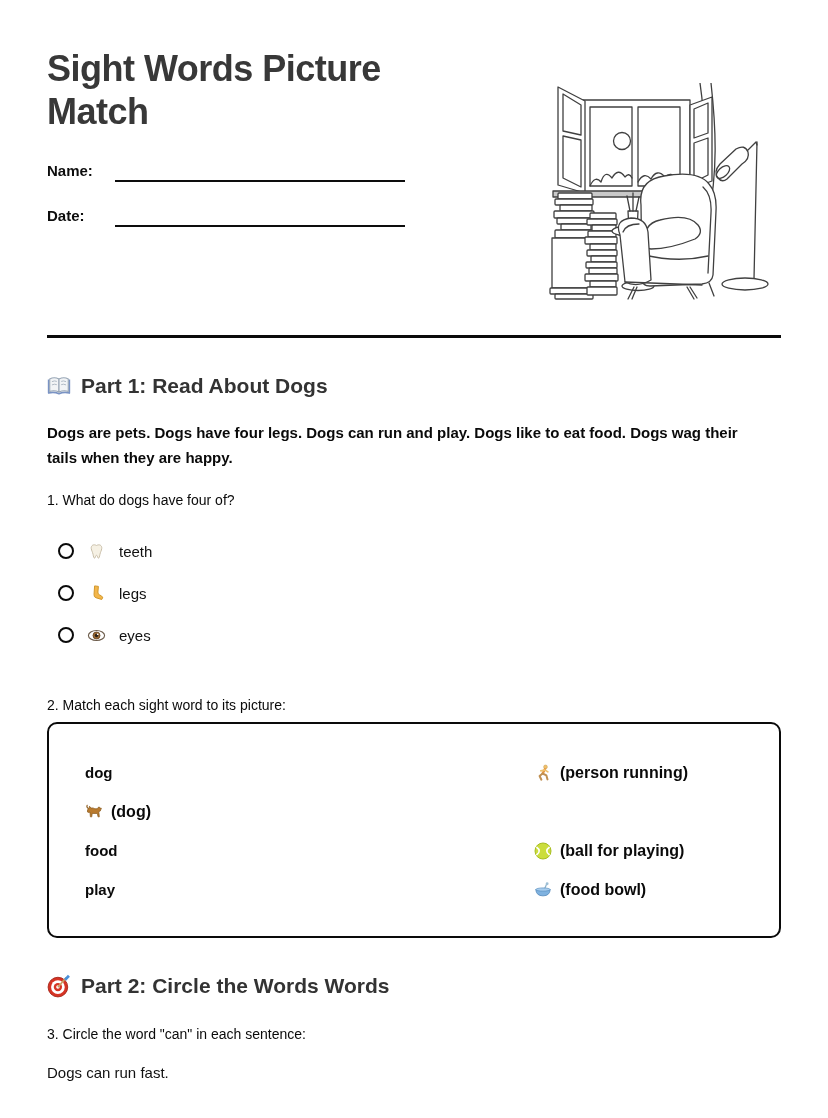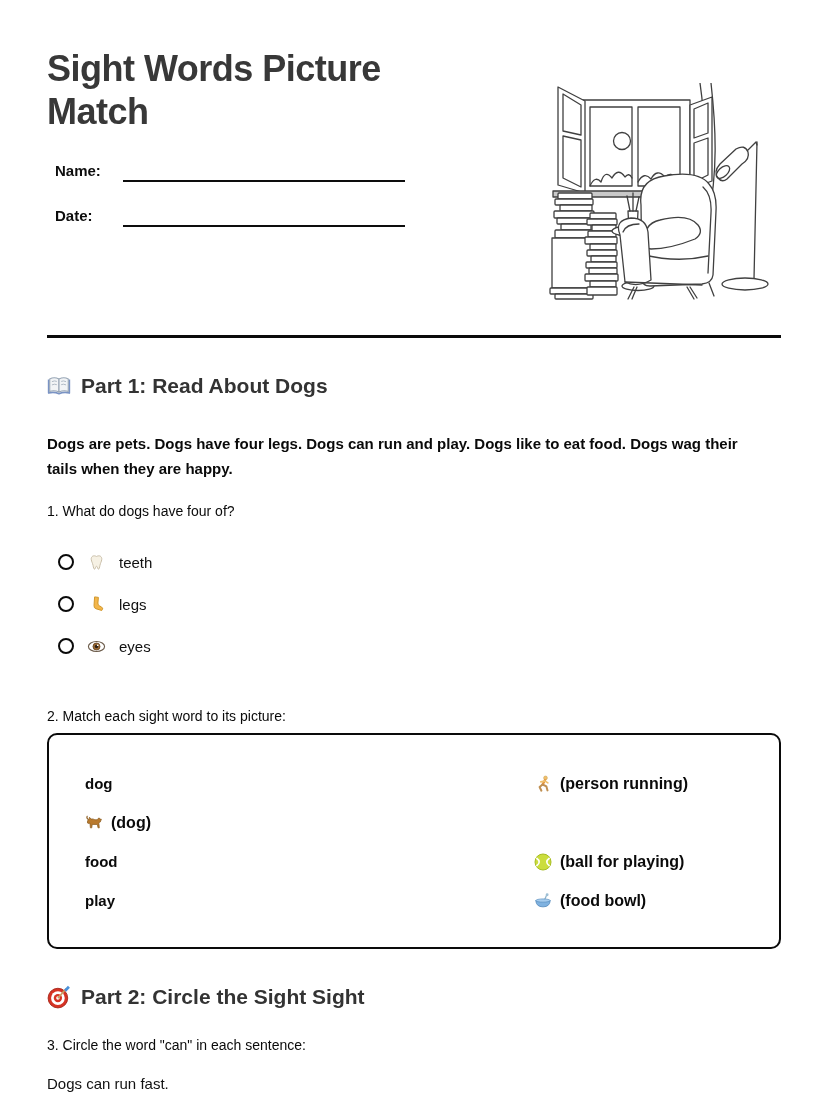--- a/index.html
+++ b/index.html
@@ -18,42 +18,42 @@
     font-size: 36px;
     line-height: 43px;
     font-weight: 700;
     color: #383838;
     letter-spacing: -0.5px;
     max-width: 440px;
   }
 
   .field-row { display: flex; align-items: flex-end; margin-top: 26px; width: 358px; }
   .field-row.date { margin-top: 22px; }
-  .field-label { width: 68px; font-size: 15px; font-weight: 700; color: #0d0d0d; line-height: 22px; margin-left: 8px; }
+  .field-label { width: 68px; font-size: 15px; font-weight: 700; color: #0d0d0d; line-height: 22px; }
   .write-line { flex: 1; height: 23px; border-bottom: 2px solid #0d0d0d; }
 
   .illustration { position: absolute; top: 83px; right: 38px; width: 252px; height: 218px; }
   .illustration svg { width: 100%; height: 100%; }
 
   hr.divider { border: none; border-top: 3px solid #0a0a0a; margin-top: 108px; }
 
   h2.section-heading {
     margin-top: 34px;
     font-size: 21px;
     line-height: 28px;
     font-weight: 700;
     color: #333333;
     display: flex;
     align-items: center;
     gap: 10px;
   }
   h2.section-heading .h-icon { display: inline-flex; width: 24px; height: 24px; }
 
   p.passage {
-    margin-top: 31px;
+    margin-top: 20px;
     font-size: 15px;
     font-weight: 700;
     line-height: 25px;
     color: #0a0a0a;
     max-width: 710px;
   }
   p.question { margin-top: 21px; font-size: 14px; font-weight: 400; color: #0a0a0a; line-height: 19px; }
   p.question.q2 { margin-top: 50px; }
   p.question.q3 { margin-top: 25px; }
 
@@ -295,20 +295,20 @@
     <span class="h-icon">
       <svg viewBox="0 0 22 22">
         <circle cx="10" cy="12" r="9" fill="#d63324" stroke="#a32013" stroke-width="0.8"></circle>
         <circle cx="10" cy="12" r="6.3" fill="#ffffff"></circle>
         <circle cx="10" cy="12" r="3.8" fill="#d63324"></circle>
         <circle cx="10" cy="12" r="1.6" fill="#ffffff"></circle>
         <path d="M17.5,3.5 L10.4,11.6" stroke="#c9a063" stroke-width="1.5" fill="none" stroke-linecap="round"></path>
         <path d="M15.7,4.3 L19.2,0.8 L21,2.6 L17.5,6.1 Z" fill="#4a90d9"></path>
       </svg>
     </span>
-    <span>Part 2: Circle the Sight Sight</span>
+    <span>Part 2: Circle the Words Words</span>
   </h2>
 
   <p class="question q3">3. Circle the word "can" in each sentence:</p>
 
   <p class="sentence">Dogs can run fast.</p>
 
 </div>
 
 </body></html>

